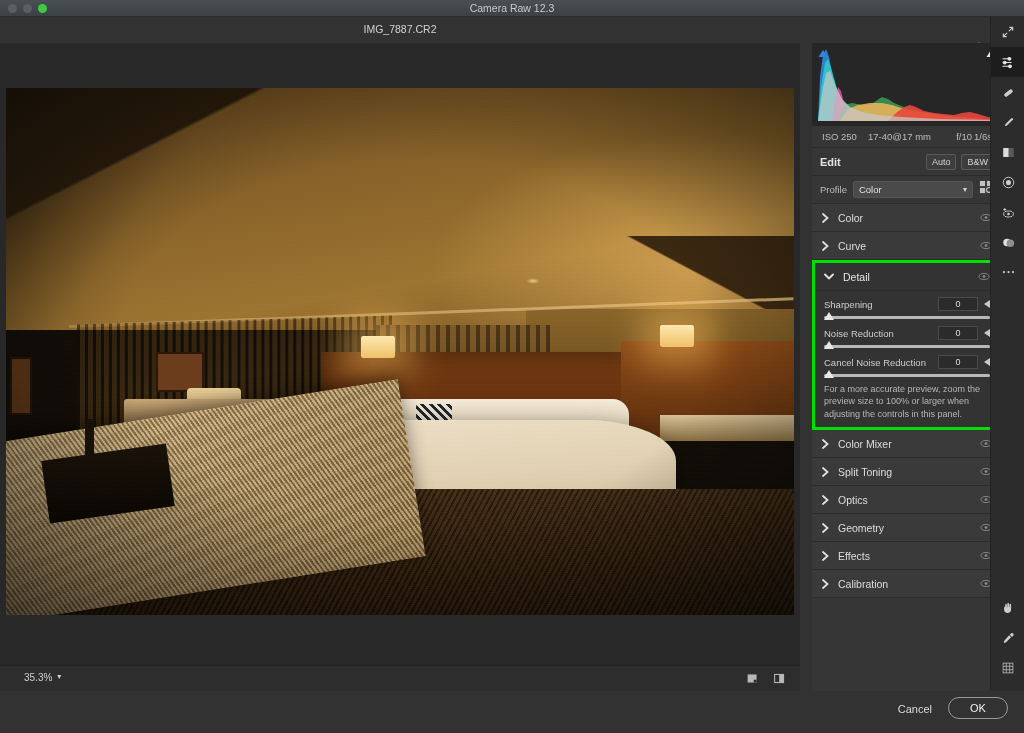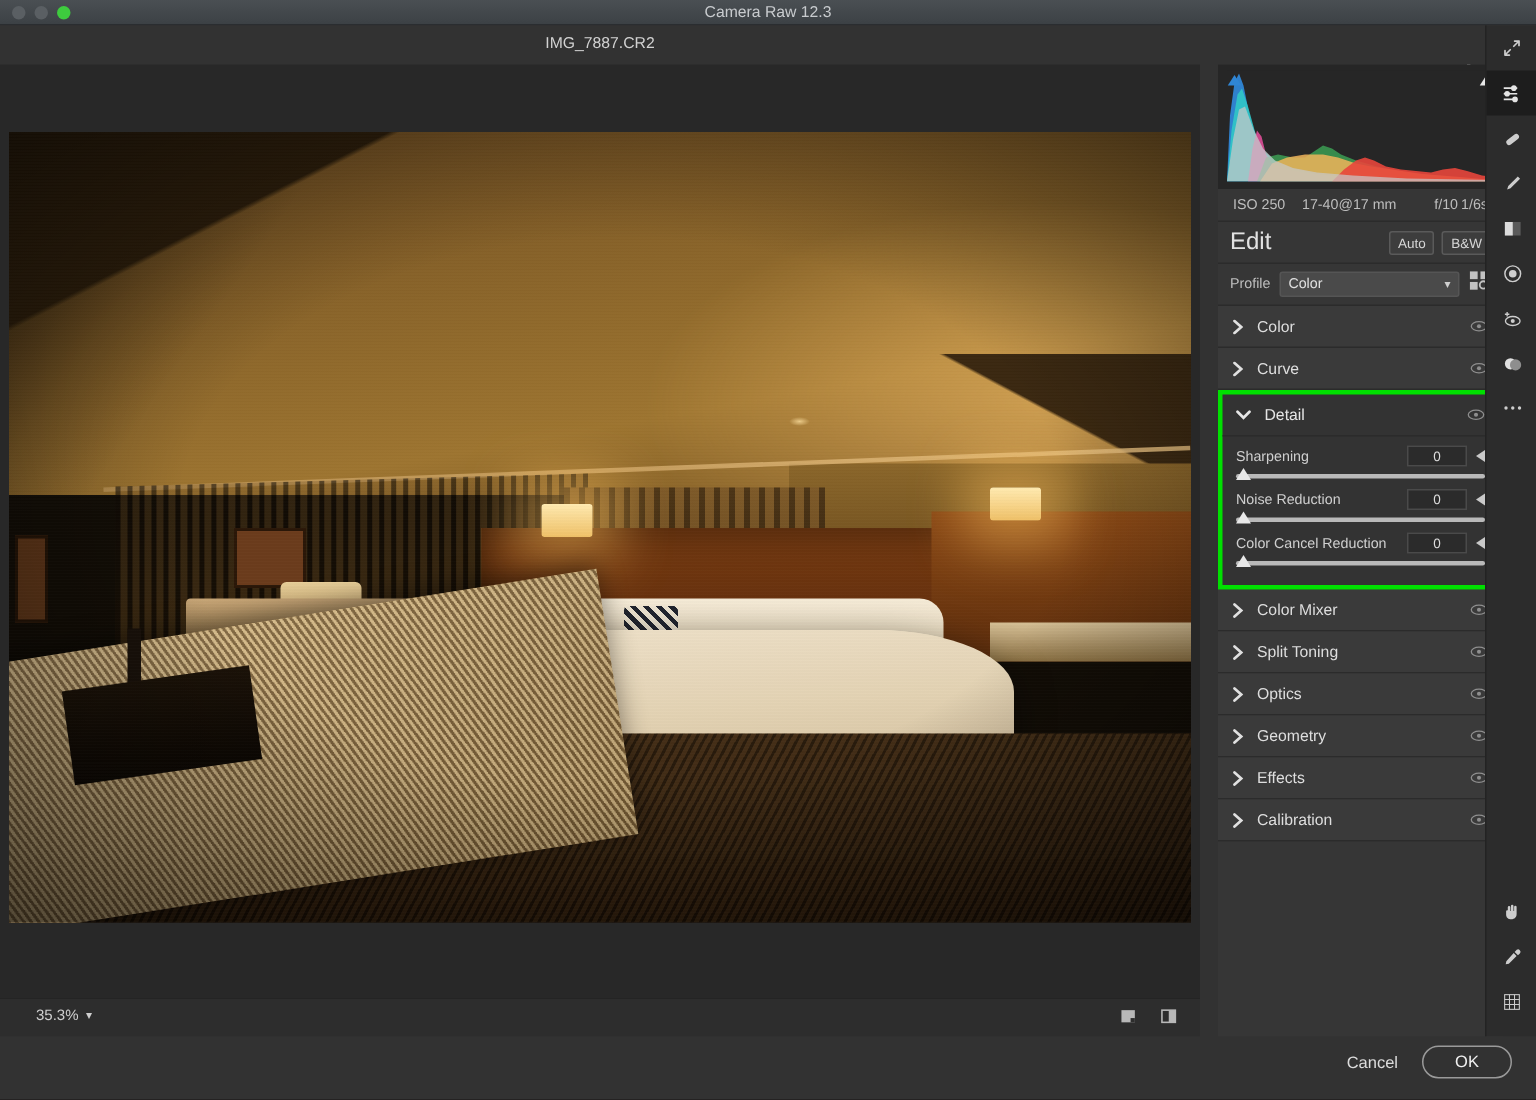--- a/index.html
+++ b/index.html
@@ -234,21 +234,21 @@
   }
   .meta span:nth-child(1) { width: 46px; }
   .meta span:nth-child(2) { width: 74px; }
   .meta span:nth-child(3) { width: 30px; text-align: right; }
   .meta span:nth-child(4) { flex: 1; text-align: right; }
 
   .editrow {
     height: 28px; display: flex; align-items: center; padding: 0 8px;
     border-bottom: 1px solid #2b2b2b;
   }
-  .editlabel { font-size: 16px; font-weight: normal; color: #e2e2e2; flex: 1; }
+  .editlabel { font-size: 11px; font-weight: bold; color: #e2e2e2; flex: 1; }
   .minibtn {
     font-size: 9px; color: #d6d6d6; border: 1px solid #5a5a5a;
     border-radius: 2px; padding: 2px 5px; margin-left: 5px; background: #3d3d3d;
   }
 
   .profilerow {
     height: 28px; display: flex; align-items: center; padding: 0 8px; gap: 6px;
     border-bottom: 1px solid #2b2b2b;
   }
   .profilelabel { font-size: 9.5px; color: #bdbdbd; }
@@ -519,29 +519,30 @@
             <span class="numbox">0</span>
             <span class="reset-tri"></span>
           </div>
           <div class="track">
             <span class="knob"></span>
           </div>
         </div>
 
         <div class="slider-block">
           <div class="slider-top">
-            <span class="slider-label">Color Cancel Reduction</span>
+            <span class="slider-label">Cancel Noise Reduction</span>
             <span class="numbox">0</span>
             <span class="reset-tri"></span>
           </div>
           <div class="track">
             <span class="knob"></span>
           </div>
         </div>
 
+        <div class="detail-note">For a more accurate preview, zoom the preview size to 100% or larger when adjusting the controls in this panel.</div>
       </div>
     </div>
 
     <div class="section">
       <svg width="7" height="10" viewBox="0 0 7 10">
           <path d="M1 1 L5.5 5 L1 9" stroke="#e0e0e0" stroke-width="1.8" fill="none" stroke-linecap="round"></path>
         </svg>
       <span class="name">Color Mixer</span>
       <svg width="12" height="9" viewBox="0 0 14 10">
           <ellipse cx="7" cy="5" rx="6" ry="3.6" fill="none" stroke="#8e8e8e" stroke-width="1"></ellipse>

